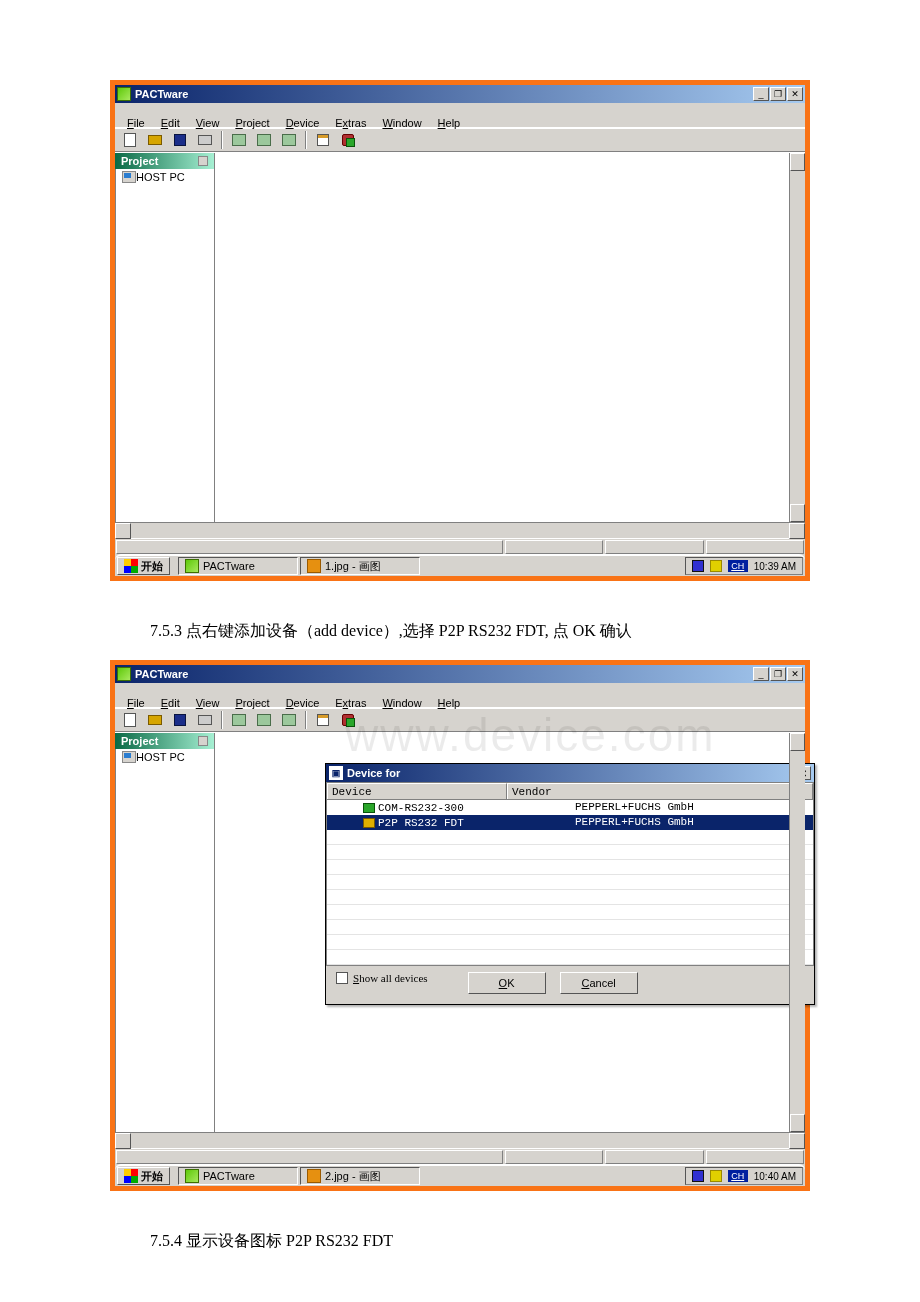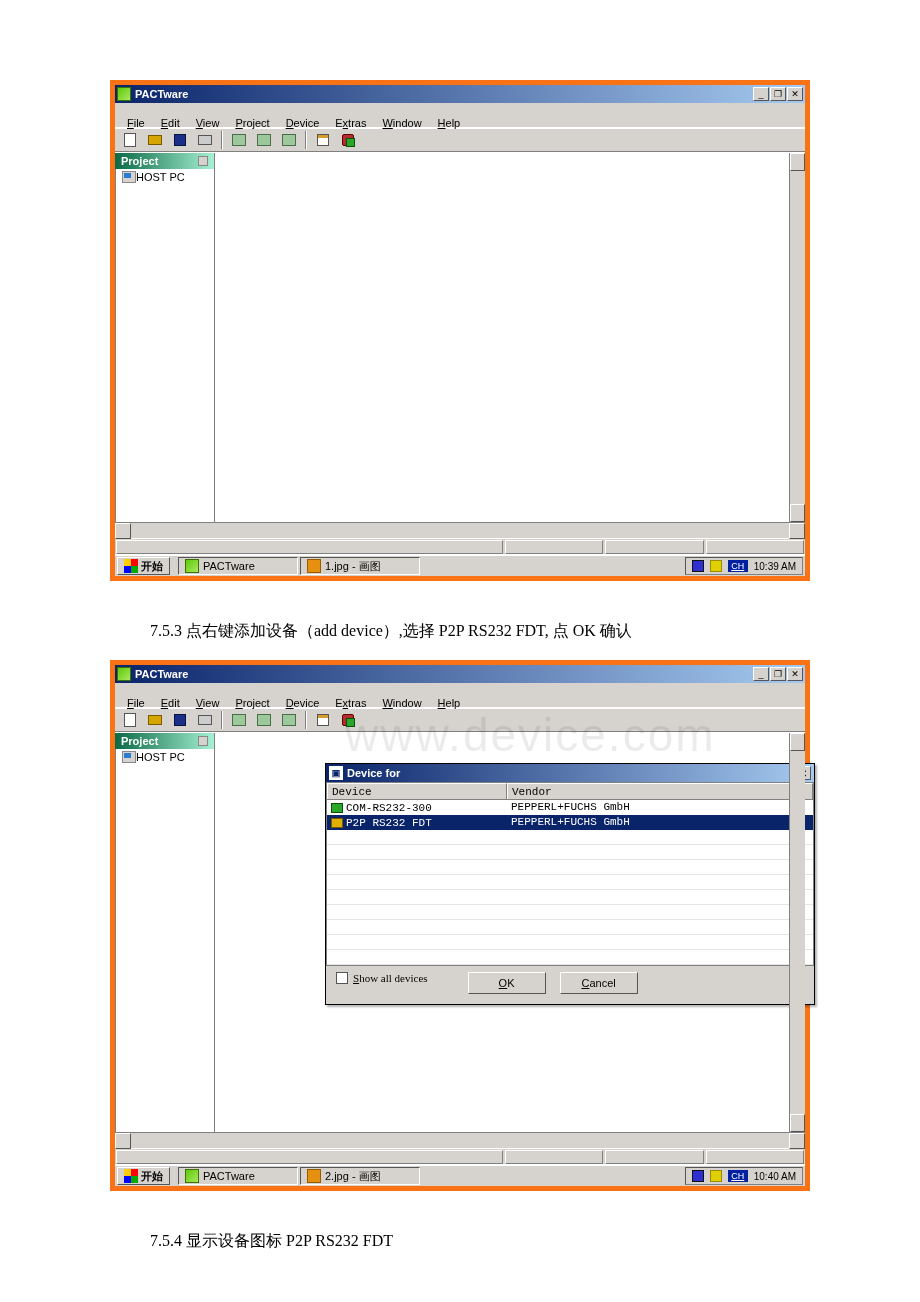--- a/index.html
+++ b/index.html
@@ -112,20 +112,21 @@
   .statcell { border:1px solid #808080; border-top-color:#fff; border-left-color:#fff; flex:1; margin:1px; height:14px; }
   
   .taskbar {
     height: 22px;
     background: #d6d3ce;
     border-top: 2px solid #fff;
     display: flex;
     align-items: stretch;
     padding: 1px 2px;
     gap: 2px;
+    border-radius: 6px;
   }
   .startbtn {
     display: flex; align-items: center; gap: 3px;
     padding: 0 6px;
     border: 1px solid #fff;
     border-right-color: #555; border-bottom-color: #555;
     font-weight: bold;
     font-size: 11px;
   }
   .startbtn .flag { width:14px; height:14px; background: conic-gradient(#f00 0 25%, #0a0 0 50%, #00f 0 75%, #fc0 0 100%); }
@@ -167,21 +168,21 @@
   .dlgtitle .closebtn { width:16px; height:14px; background:#d6d3ce; border:1px solid #fff; border-right-color:#555; border-bottom-color:#555; color:#000; display:flex; align-items:center; justify-content:center; font-size:10px; }
   .dlgbody { padding:0; }
   .grid {
     border:1px solid #808080; background:#fff;
   }
   .ghead { display:flex; height:17px; background:#d6d3ce; border-bottom:1px solid #808080; }
   .ghcell { padding:2px 4px; border-right:1px solid #808080; border-top:1px solid #fff; border-left:1px solid #fff; font-family: "Courier New", monospace; font-size:11px; }
   .ghcell.dev { width:180px; }
   .ghcell.ven { flex:1; }
   .grow { display:flex; height:15px; font-family:"Courier New", monospace; font-size:11px; }
-  .gc { padding:1px 4px; }
+  .gc { padding:1px 4px;margin-left:32px; }
   .gc.dev { width:180px; display:flex; align-items:center; gap:3px; }
   .gc.ven { flex:1; }
   .grow.sel { background:#0a246a; color:#fff; }
   .devico1 { width:12px; height:10px; background:#2aa62a; border:1px solid #0a520a; }
   .devico2 { width:12px; height:10px; background:#e0b000; border:1px solid #7a5a00; }
   .gblankrow { height:15px; border-bottom:1px solid #e4e4e4; }
   .dlgfooter {
     padding:6px 10px 10px 10px;
     display:flex; flex-direction:row; gap:0;
   }

